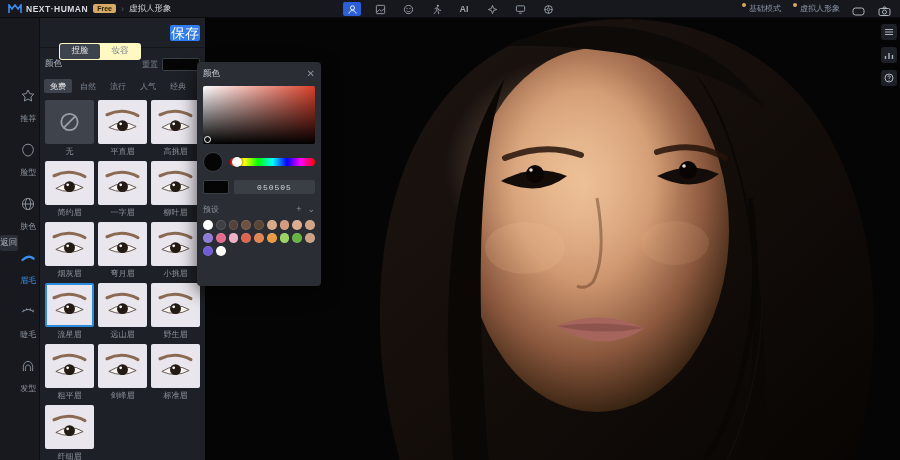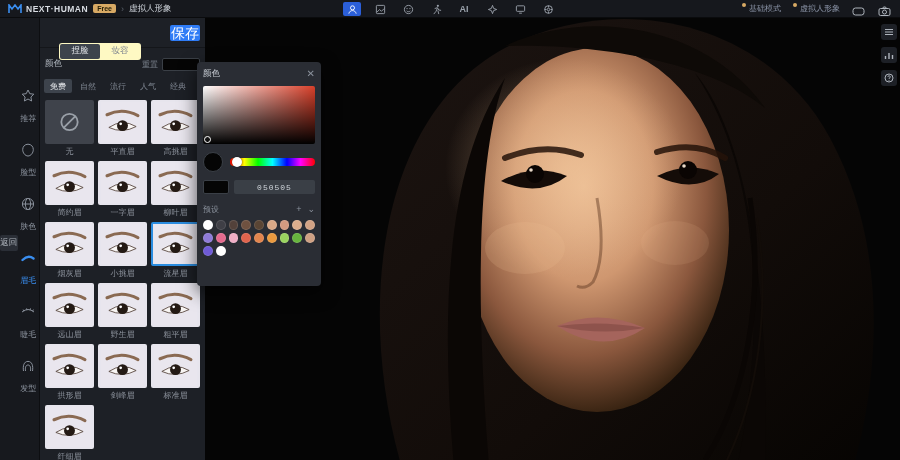--- a/index.html
+++ b/index.html
@@ -352,20 +352,32 @@
       <div class="cell">
         <div class="thumb">
           <svg viewBox="0 0 48 44">
             <rect width="48" height="44" fill="#e9e6ee"></rect>
             <path d="M7 14 Q24 6 41 15" fill="none" stroke="#8a6a52" stroke-width="3.4" stroke-linecap="round"></path>
             <path d="M9 28 Q24 18 39 27 Q24 35 9 28 z" fill="#f8f5f3" stroke="#5a4a42" stroke-width="1"></path>
             <circle cx="24" cy="26" r="6" fill="#241a14"></circle>
             <circle cx="22" cy="24" r="1.5" fill="#fff"></circle>
           </svg>
         </div>
+        <div class="cap">弯月眉</div>
+      </div>
+      <div class="cell">
+        <div class="thumb">
+          <svg viewBox="0 0 48 44">
+            <rect width="48" height="44" fill="#e9e6ee"></rect>
+            <path d="M7 14 Q24 6 41 15" fill="none" stroke="#8a6a52" stroke-width="3.4" stroke-linecap="round"></path>
+            <path d="M9 28 Q24 18 39 27 Q24 35 9 28 z" fill="#f8f5f3" stroke="#5a4a42" stroke-width="1"></path>
+            <circle cx="24" cy="26" r="6" fill="#241a14"></circle>
+            <circle cx="22" cy="24" r="1.5" fill="#fff"></circle>
+          </svg>
+        </div>
         <div class="cap">小挑眉</div>
       </div>
       <div class="cell selected">
         <div class="thumb">
           <svg viewBox="0 0 48 44">
             <rect width="48" height="44" fill="#e9e6ee"></rect>
             <path d="M7 14 Q24 6 41 15" fill="none" stroke="#8a6a52" stroke-width="3.4" stroke-linecap="round"></path>
             <path d="M9 28 Q24 18 39 27 Q24 35 9 28 z" fill="#f8f5f3" stroke="#5a4a42" stroke-width="1"></path>
             <circle cx="24" cy="26" r="6" fill="#241a14"></circle>
             <circle cx="22" cy="24" r="1.5" fill="#fff"></circle>
@@ -401,32 +413,20 @@
         <div class="thumb">
           <svg viewBox="0 0 48 44">
             <rect width="48" height="44" fill="#e9e6ee"></rect>
             <path d="M7 14 Q24 6 41 15" fill="none" stroke="#8a6a52" stroke-width="3.4" stroke-linecap="round"></path>
             <path d="M9 28 Q24 18 39 27 Q24 35 9 28 z" fill="#f8f5f3" stroke="#5a4a42" stroke-width="1"></path>
             <circle cx="24" cy="26" r="6" fill="#241a14"></circle>
             <circle cx="22" cy="24" r="1.5" fill="#fff"></circle>
           </svg>
         </div>
         <div class="cap">粗平眉</div>
-      </div>
-      <div class="cell">
-        <div class="thumb">
-          <svg viewBox="0 0 48 44">
-            <rect width="48" height="44" fill="#e9e6ee"></rect>
-            <path d="M7 14 Q24 6 41 15" fill="none" stroke="#8a6a52" stroke-width="3.4" stroke-linecap="round"></path>
-            <path d="M9 28 Q24 18 39 27 Q24 35 9 28 z" fill="#f8f5f3" stroke="#5a4a42" stroke-width="1"></path>
-            <circle cx="24" cy="26" r="6" fill="#241a14"></circle>
-            <circle cx="22" cy="24" r="1.5" fill="#fff"></circle>
-          </svg>
-        </div>
-        <div class="cap">拱形眉</div>
       </div>
       <div class="cell">
         <div class="thumb">
           <svg viewBox="0 0 48 44">
             <rect width="48" height="44" fill="#e9e6ee"></rect>
             <path d="M7 14 Q24 6 41 15" fill="none" stroke="#8a6a52" stroke-width="3.4" stroke-linecap="round"></path>
             <path d="M9 28 Q24 18 39 27 Q24 35 9 28 z" fill="#f8f5f3" stroke="#5a4a42" stroke-width="1"></path>
             <circle cx="24" cy="26" r="6" fill="#241a14"></circle>
             <circle cx="22" cy="24" r="1.5" fill="#fff"></circle>
           </svg>

